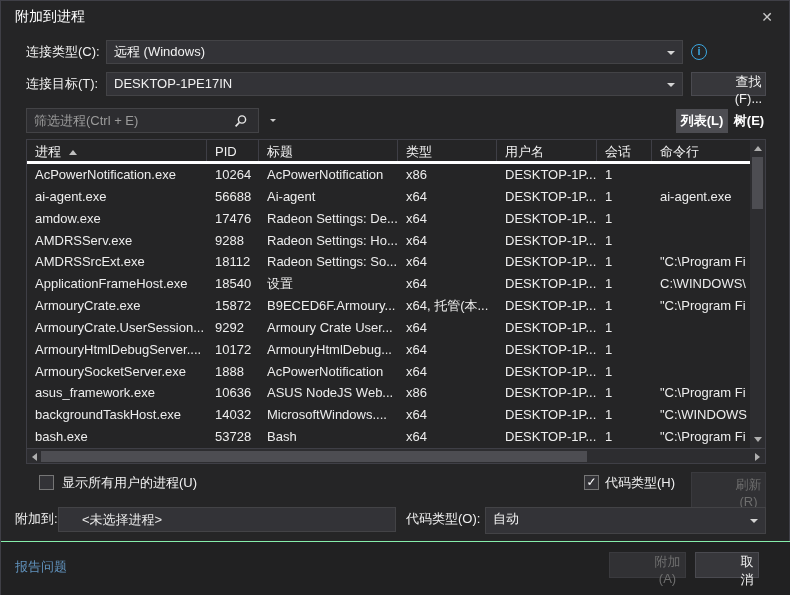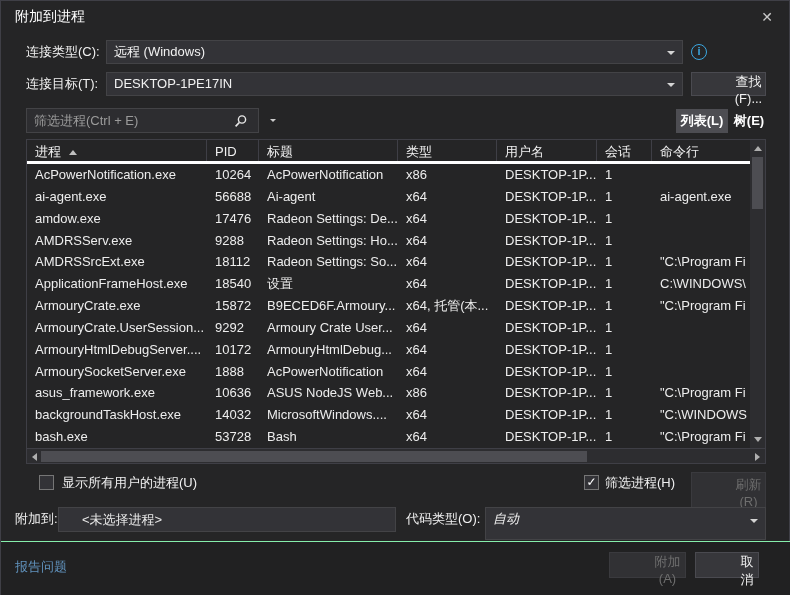--- a/index.html
+++ b/index.html
@@ -255,27 +255,27 @@
     <div class="hscroll">
       <span class="arr-left"></span>
       <span class="hthumb"></span>
       <span class="arr-right"></span>
     </div>
   </div>
 
   <span class="abs checkbox" style="left:38px; top:474px;"></span>
   <div class="abs lbl" style="left:61px; top:470px;">显示所有用户的进程(U)</div>
   <span class="abs checkbox checked" style="left:583px; top:474px;"></span>
-  <div class="abs lbl" style="left:604px; top:470px;">筛选进程(H)</div>
+  <div class="abs lbl" style="left:604px; top:470px;">代码类型(H)</div>
   <button class="abs btn disabled" style="left:690px; top:471px; width:75px; height:40px;">刷新(R)</button>
 
   <div class="abs lbl" style="left:14px; top:506px;">附加到:</div>
   <div class="abs textbox" style="left:57px; top:506px; width:338px;">&lt;未选择进程&gt;</div>
   <div class="abs lbl" style="left:405px; top:506px;">代码类型(O):</div>
-  <div class="abs combo" style="left:484px; top:506px; width:281px; height:33px;font-style:italic;">
+  <div class="abs combo" style="left:484px; top:506px; width:281px; height:27px;">
     <span>自动</span>
     <span class="caret" style="top:11px;"></span>
   </div>
 
   <div class="abs footer">
     <a class="abs link" style="left:14px; top:16px;">报告问题</a>
     <button class="abs btn disabled" style="left:608px; top:10px; width:77px; height:26px;">附加(A)</button>
     <button class="abs btn" style="left:694px; top:10px; width:64px; height:26px;">取消</button>
   </div>
 

